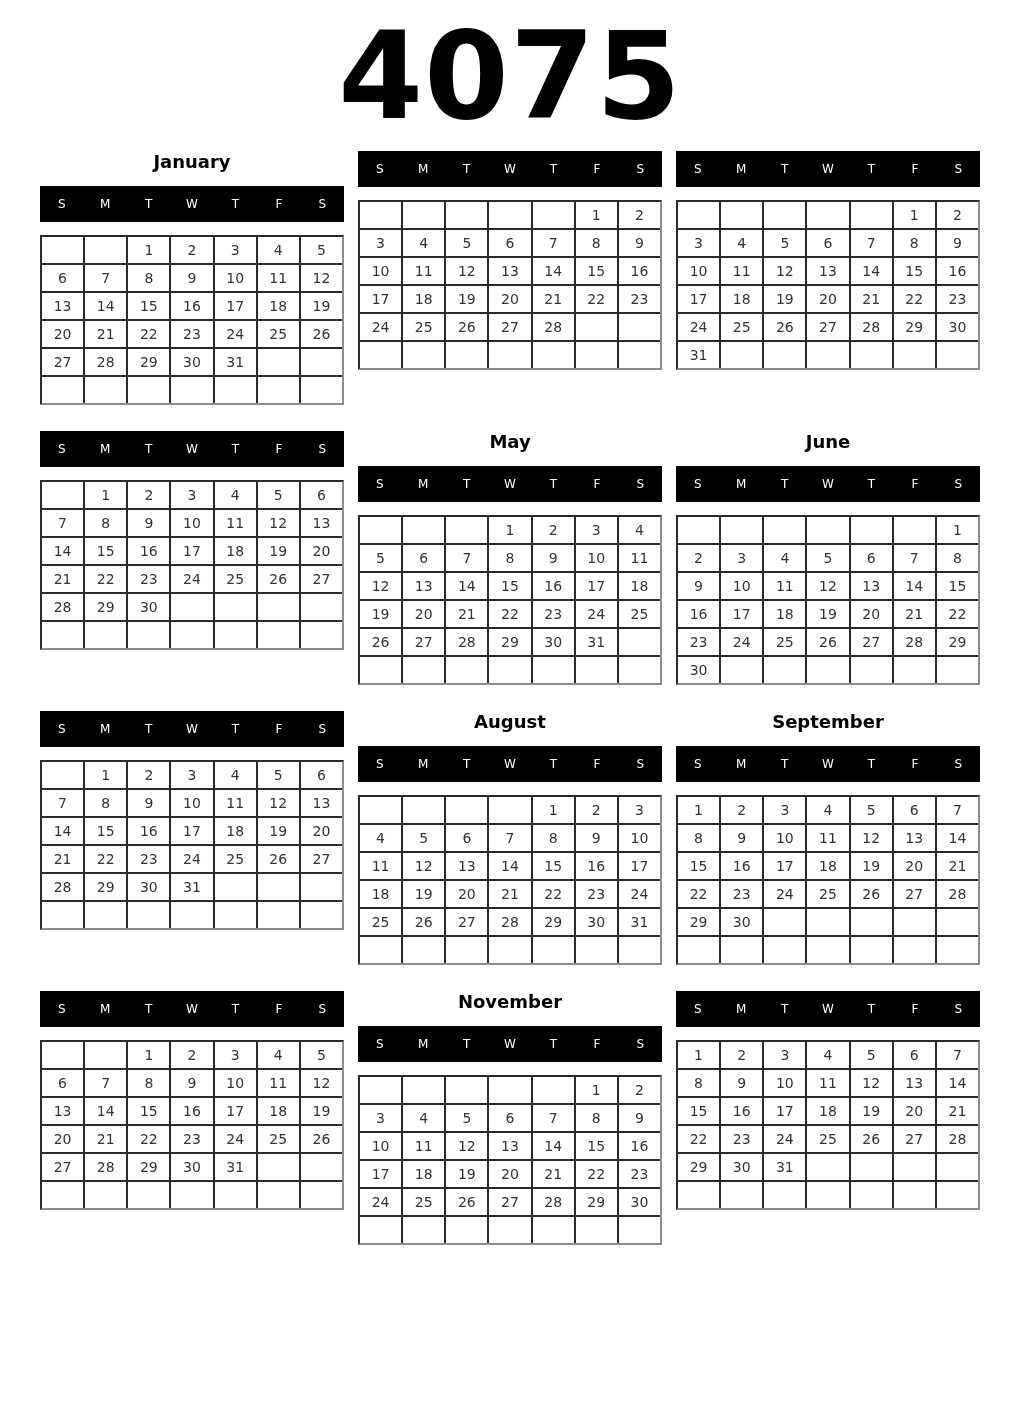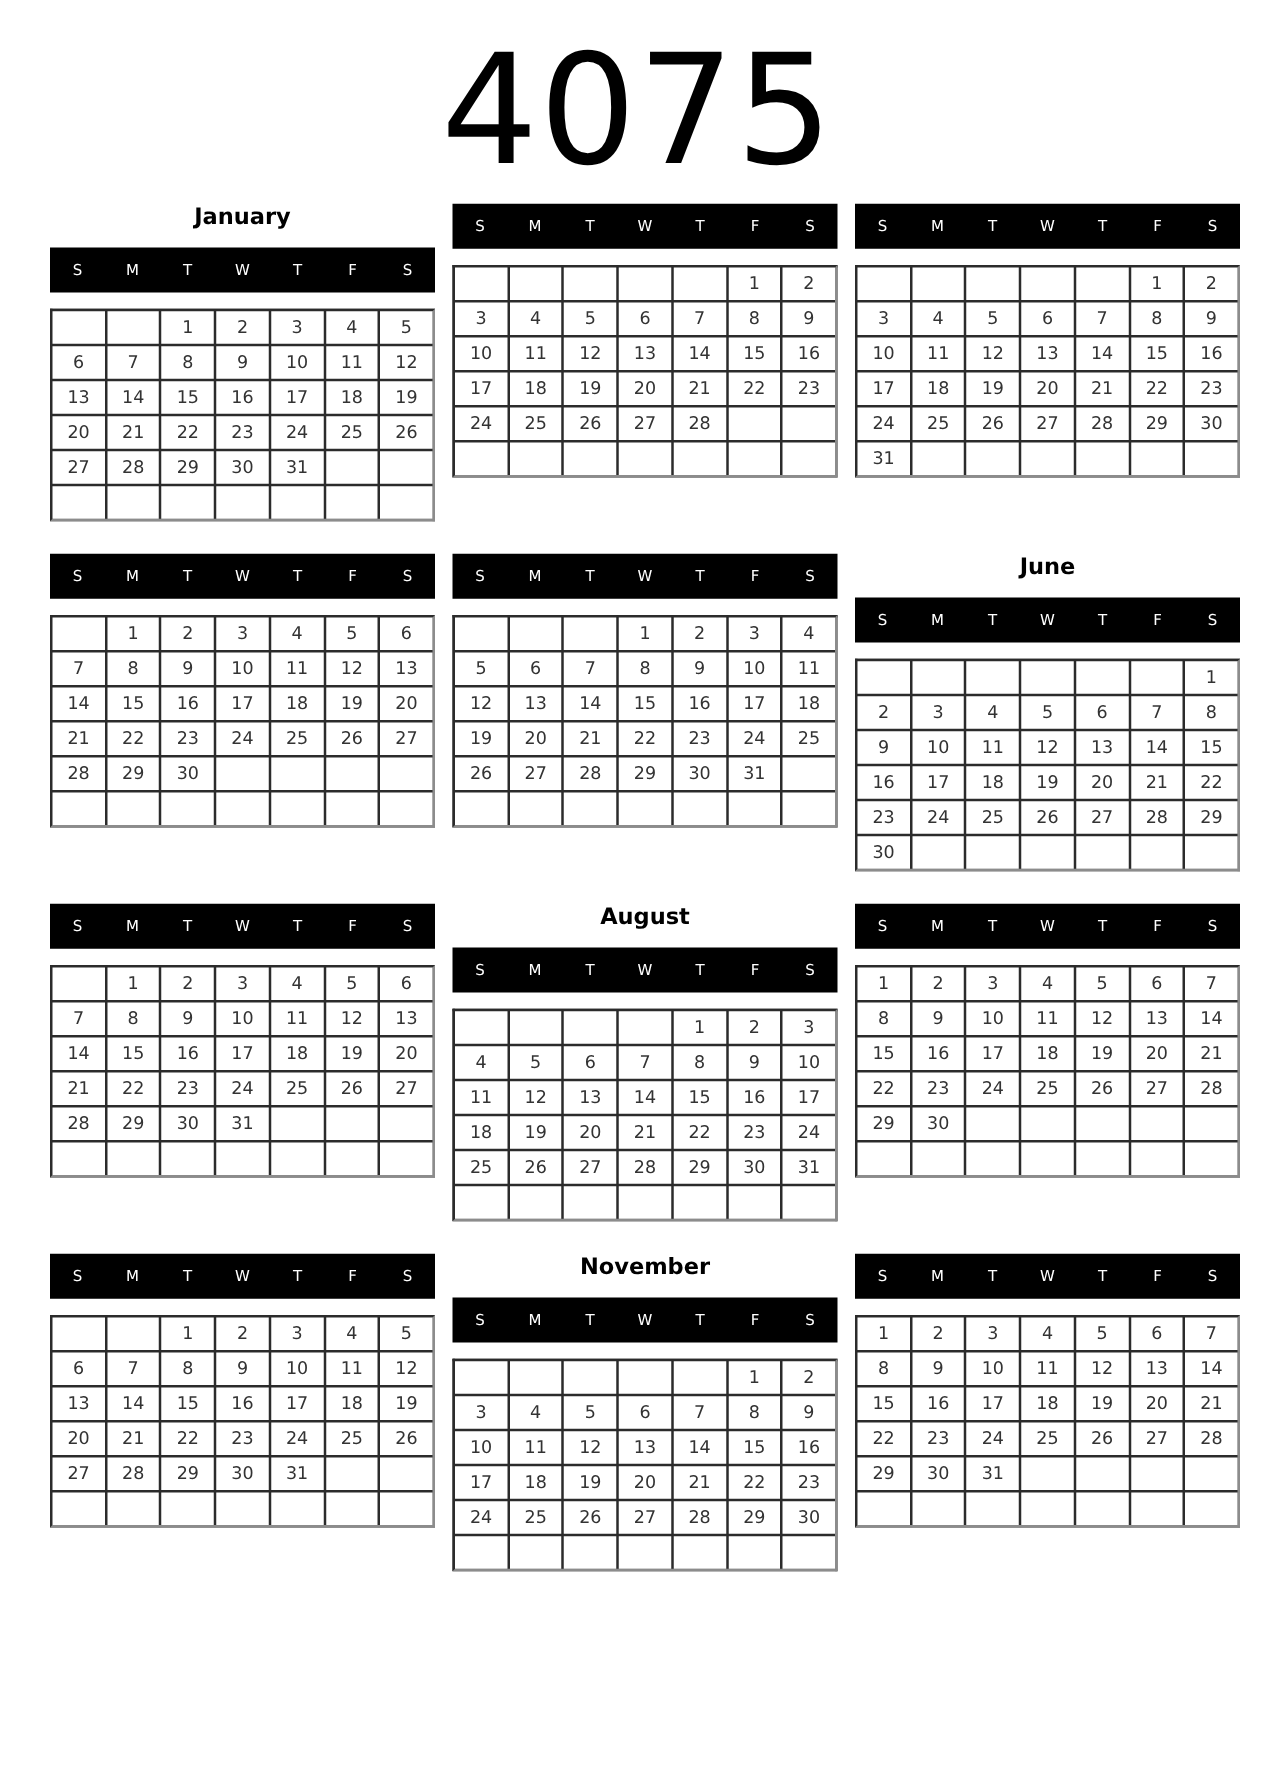--- a/index.html
+++ b/index.html
@@ -10,32 +10,32 @@
   body {
     width: 1020px;
     height: 1412px;
     overflow: hidden;
     font-family: "DejaVu Sans", sans-serif;
     color: #000;
   }
   .year-title {
     text-align: center;
     font-size: 122px;
-    font-weight: normal;
+    font-weight: bold;
     line-height: 1.12;
-    padding-top: 20px;
+    padding-top: 8px;
     letter-spacing: 1px;
     color: #000;
   }
   .months-grid {
     display: grid;
     grid-template-columns: repeat(3, 1fr);
     column-gap: 14px;
     row-gap: 26px;
-    padding: 6px 28px 0 40px;
+    padding: 6px 40px 0 40px;
   }
   .month { }
   .month-title {
     text-align: center;
     font-size: 18px;
     font-weight: bold;
     line-height: 22px;
     margin: 0 0 13px 0;
     color: #000;
   }
@@ -294,20 +294,21 @@
         <div class="day-cell"></div>
         <div class="day-cell"></div>
         <div class="day-cell"></div>
         <div class="day-cell"></div>
         <div class="day-cell"></div>
         <div class="day-cell"></div>
         <div class="day-cell"></div>
       </div>
     </section>
     <section class="month">
+      <h2 class="month-title">May</h2>
       <div class="dow-header">
         <span class="dow-cell">S</span>
         <span class="dow-cell">M</span>
         <span class="dow-cell">T</span>
         <span class="dow-cell">W</span>
         <span class="dow-cell">T</span>
         <span class="dow-cell">F</span>
         <span class="dow-cell">S</span>
       </div>
       <div class="cal-grid">
@@ -516,20 +517,21 @@
         <div class="day-cell"></div>
         <div class="day-cell"></div>
         <div class="day-cell"></div>
         <div class="day-cell"></div>
         <div class="day-cell"></div>
         <div class="day-cell"></div>
         <div class="day-cell"></div>
       </div>
     </section>
     <section class="month">
+      <h2 class="month-title">September</h2>
       <div class="dow-header">
         <span class="dow-cell">S</span>
         <span class="dow-cell">M</span>
         <span class="dow-cell">T</span>
         <span class="dow-cell">W</span>
         <span class="dow-cell">T</span>
         <span class="dow-cell">F</span>
         <span class="dow-cell">S</span>
       </div>
       <div class="cal-grid">

